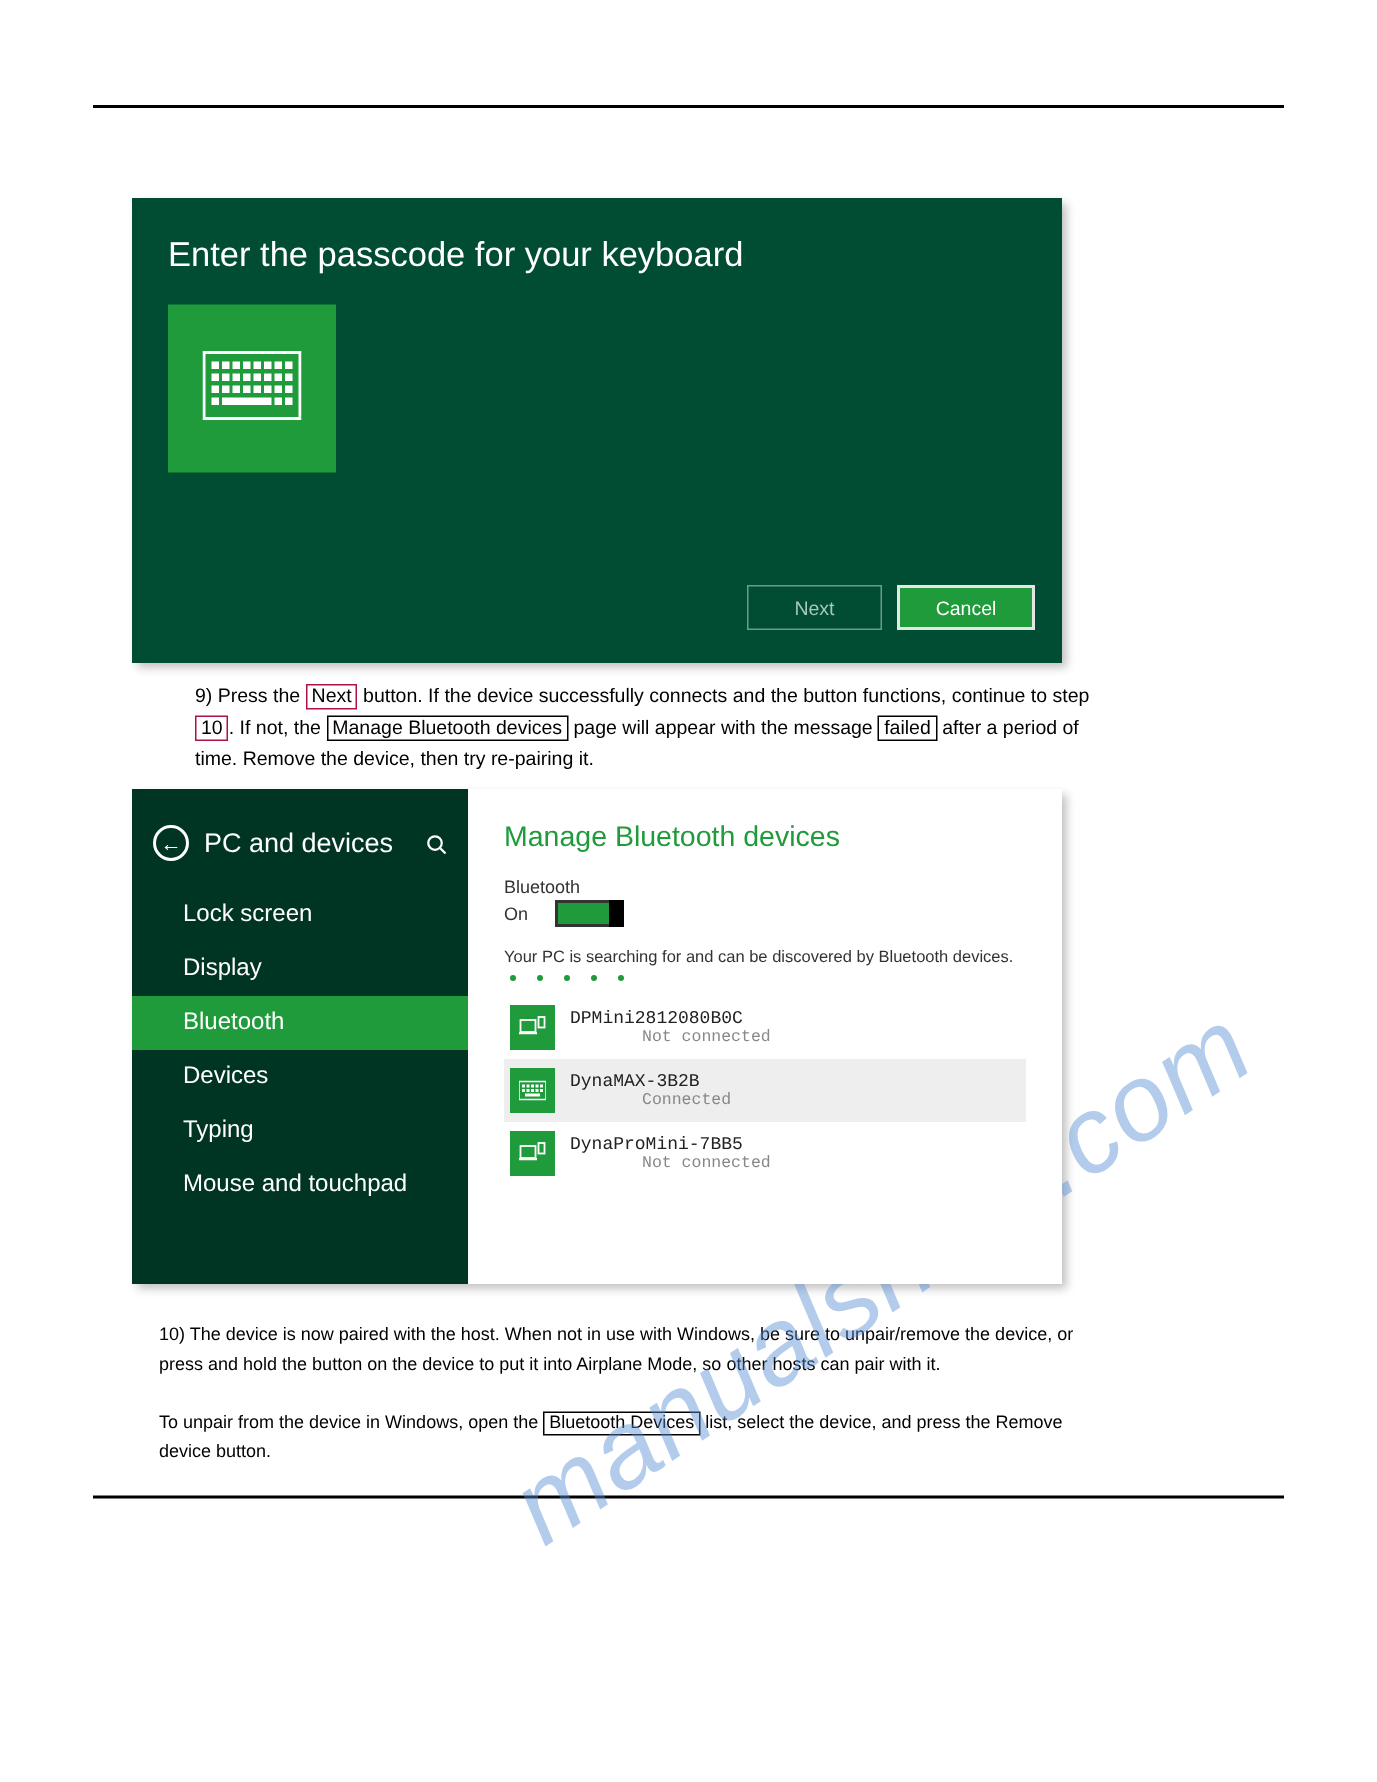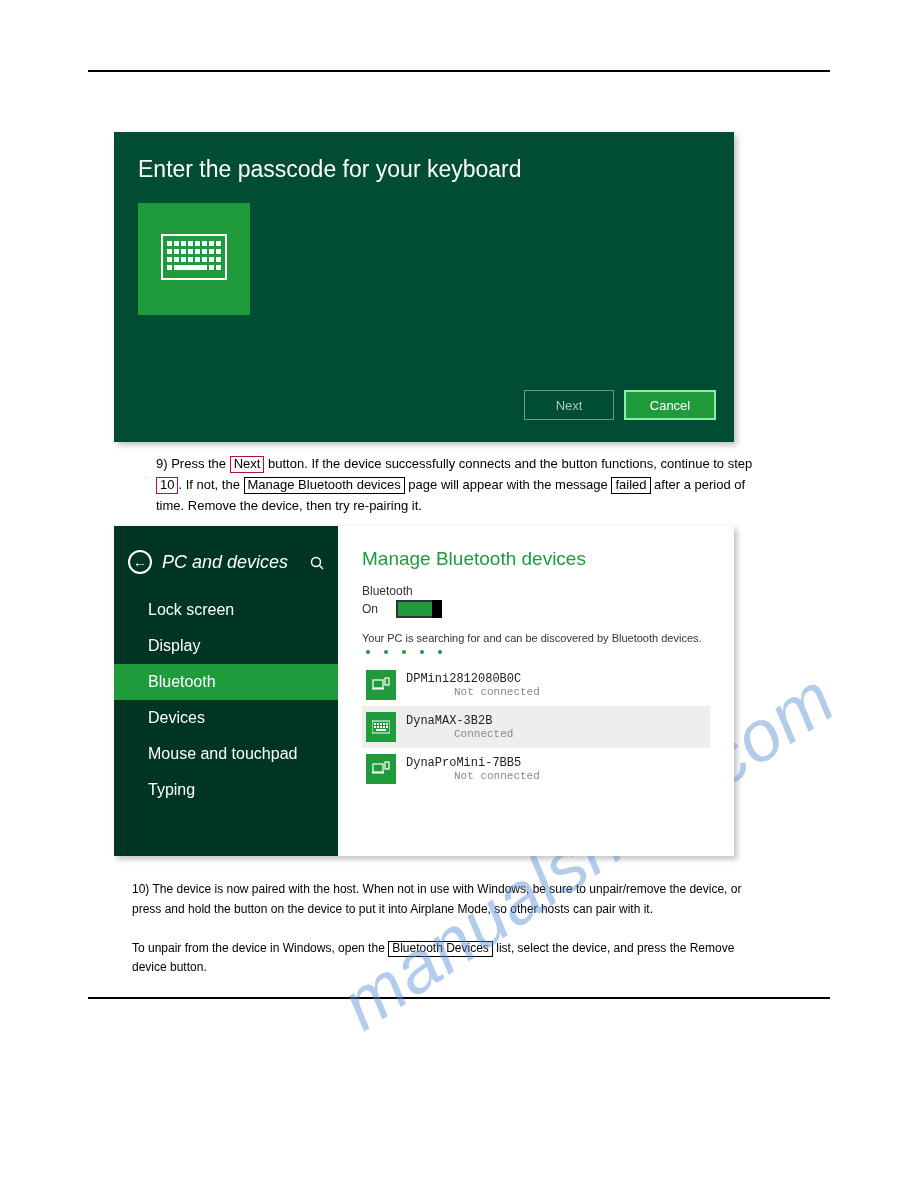--- a/index.html
+++ b/index.html
@@ -5,21 +5,21 @@
   * { box-sizing: border-box; margin: 0; padding: 0; }
   body {
     width: 918px;
     height: 1188px;
     background: #fff;
     font-family: "Segoe UI", Arial, sans-serif;
     position: relative;
     color: #000;
   }
   .page {
-    padding: 70px 88px;
+    padding: 70px 62px;
   }
   .hr { border: none; border-top: 2px solid #000; margin-bottom: 60px; }
   .hr-bottom { border: none; border-top: 2px solid #000; margin-top: 20px; }
 
   
   .dialog1 {
     width: 620px;
     height: 310px;
     background: #004d33;
     color: #fff;
@@ -71,21 +71,21 @@
     height: 30px;
     background: transparent;
     border: 1px solid #6a9d88;
     color: #a7c8ba;
     font-size: 13px;
   }
   .btn-cancel {
     width: 92px;
     height: 30px;
     background: #1f9b3b;
-    border: 2px solid #86efac;
+    border: 2px solid #e5e5e5;
     color: #fff;
     font-size: 13px;
   }
 
   .para1 {
     margin: 12px 0 10px 68px;
     font-size: 13px;
     line-height: 1.6;
     width: 600px;
   }
@@ -120,21 +120,20 @@
   .back-circle {
     width: 24px; height: 24px;
     border: 2px solid #fff;
     border-radius: 50%;
     display: flex; align-items: center; justify-content: center;
     font-size: 14px;
   }
   .settings-title {
     font-size: 18px;
     font-weight: 300;
-    font-style: italic;
   }
   .search-ico {
     position: absolute;
     right: 14px;
     top: 30px;
     font-size: 13px;
   }
   .nav-item {
     padding: 9px 34px;
     font-size: 16px;
@@ -298,22 +297,22 @@
         <svg width="14" height="14" viewBox="0 0 14 14">
             <circle cx="6" cy="6" r="4.5" fill="none" stroke="#fff" stroke-width="1.5"></circle>
             <line x1="9.5" y1="9.5" x2="13" y2="13" stroke="#fff" stroke-width="1.5"></line>
           </svg>
       </span>
       <div id="nav-list">
           <div class="nav-item">Lock screen</div>
           <div class="nav-item">Display</div>
           <div class="nav-item active">Bluetooth</div>
           <div class="nav-item">Devices</div>
+          <div class="nav-item">Typing</div>
           <div class="nav-item">Mouse and touchpad</div>
-          <div class="nav-item">Typing</div>
         </div>
     </div>
     <div class="settings-right">
       <div class="mgr-title">Manage Bluetooth devices</div>
       <div class="bt-label">Bluetooth</div>
       <div class="bt-row">
         <span class="bt-on">On</span>
         <span class="toggle">
           <span class="toggle-fill"></span>
           <span class="toggle-knob"></span>

